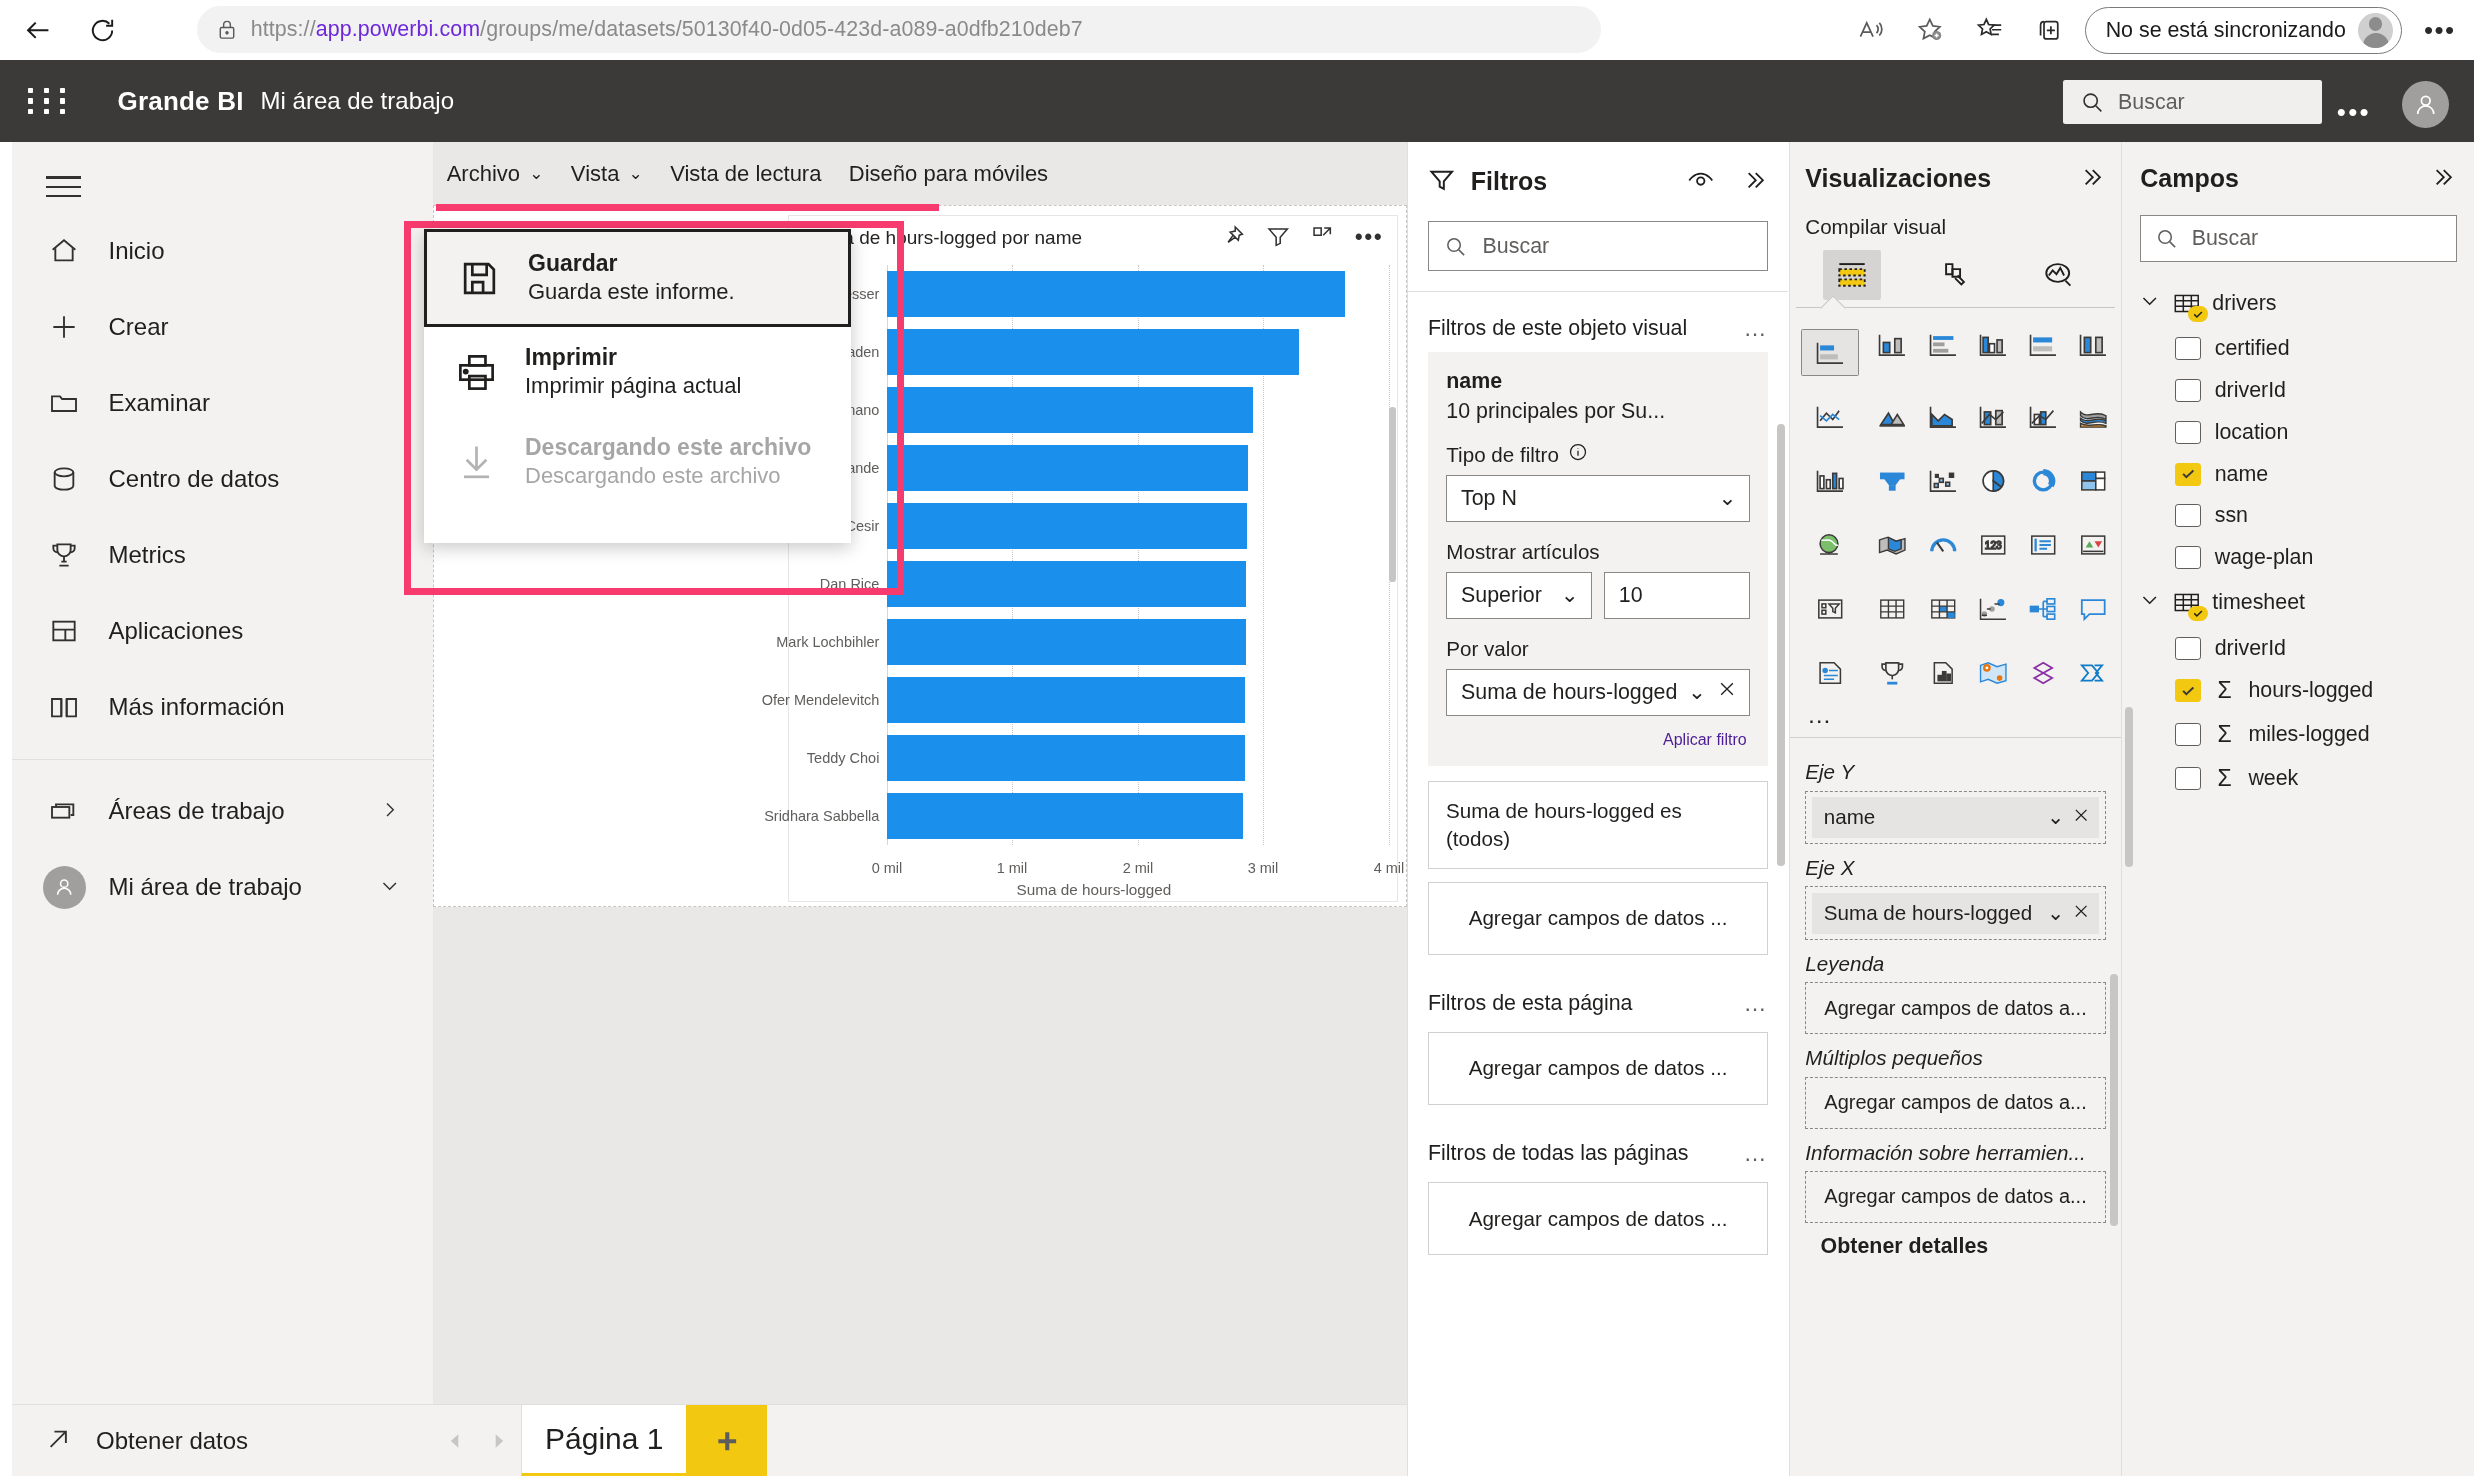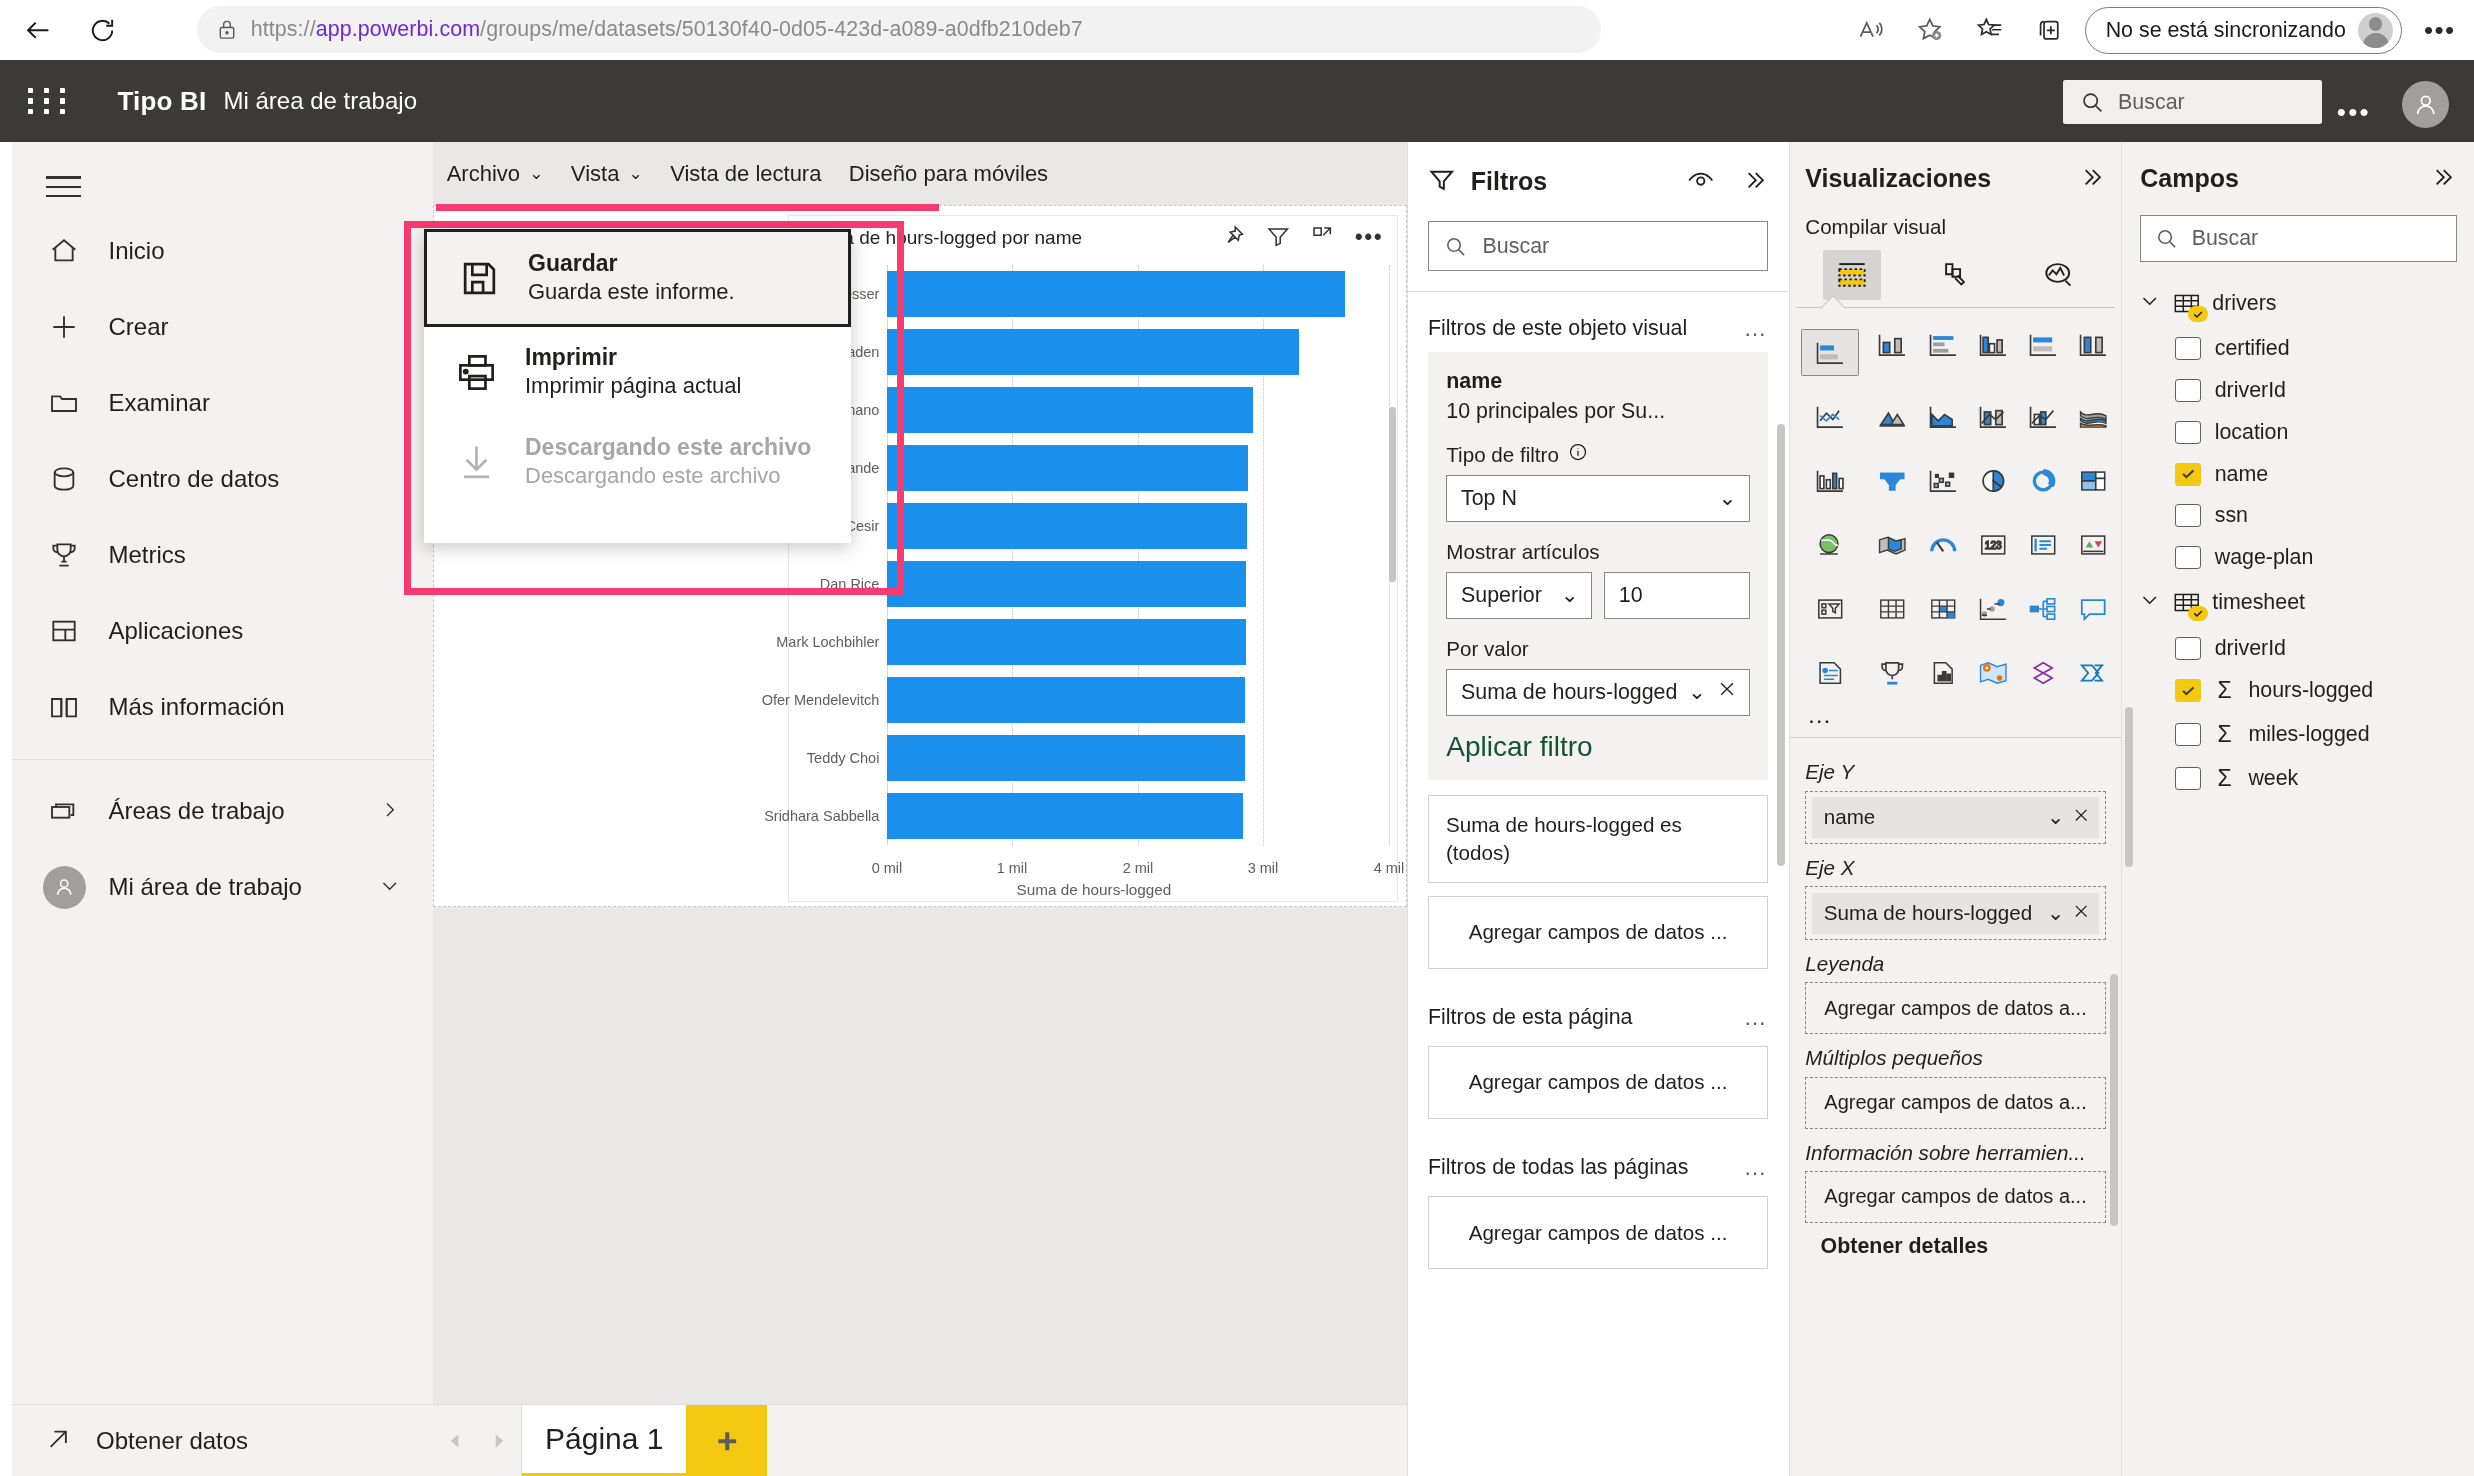--- a/index.html
+++ b/index.html
@@ -156,21 +156,21 @@
   .fp-section .s{ font-size:21.4px; color:#201f1e;}
   .fp-section .d{ font-size:23px; color:#605e5c; letter-spacing:1.5px;}
   .fcard{ margin:0 20px; background:#f3f2f1; padding:17px 18.3px 15.3px 18.3px;}
   .fcard .nm{ font-size:21.4px; font-weight:bold; color:#201f1e;}
   .fcard .sb{ font-size:21.4px; color:#201f1e; margin-top:4.6px;}
   .fl{ font-size:20.6px; color:#201f1e; margin-top:18.3px; display:flex; align-items:center; gap:9.2px;}
   .sel{ margin-top:7.6px; height:47px; border:0.8px solid #8a8886; background:#fff; display:flex; align-items:center;
         justify-content:space-between; padding:0 12.2px 0 13.7px; font-size:21.4px; color:#201f1e;}
   .row2{ display:flex; gap:12.2px; margin-top:7.6px;}
   .row2 .sel{ flex:1; margin-top:0;}
-  .apply{ text-align:left; font-size:28px; color:#14532d; padding:15.3px 3.1px 1.5px 0;}
+  .apply{ text-align:right; font-size:16px; color:#4c1d95; padding:15.3px 3.1px 1.5px 0;}
   .fbox{ margin:15.3px 20px 0 20px; border:0.8px solid #d2d0ce; padding:15.3px 17px; font-size:20.6px; color:#201f1e; line-height:1.35;}
   .fdrop{ margin:12.2px 20px 0 20px; border:0.8px solid #d2d0ce; height:73px; display:flex; align-items:center;
     justify-content:center; font-size:20.6px; color:#201f1e;}
   .fp-scroll{ position:absolute; right:3.1px; top:282px; width:7.6px; height:442px; background:#c8c6c4; border-radius:3.8px;}
 
   
   .viz{
     position:absolute; left:1789px; top:142px; width:332px; height:1335px; background:#f3f2f1;
     border-left:0.8px solid #e1dfdd;
   }
@@ -286,21 +286,21 @@
     <i></i>
       <i></i>
       <i></i>
       <i></i>
       <i></i>
       <i></i>
       <i></i>
       <i></i>
       <i></i>
   </div>
-  <div class="pbi-title">Tipo BI</div>
+  <div class="pbi-title">Grande BI</div>
   <div class="pbi-sub">Mi área de trabajo</div>
   <div class="pbi-search">
     <svg width="24.4" height="24.4" viewBox="0 0 24 24" fill="none" stroke="#323130" stroke-width="1.6">
         <circle cx="10.5" cy="10.5" r="6.5"></circle>
         <path d="M15.5 15.5L21 21"></path>
       </svg>
     <span>Buscar</span>
   </div>
   <div class="pbi-hdots">•••</div>
   <div class="pbi-avatar">

